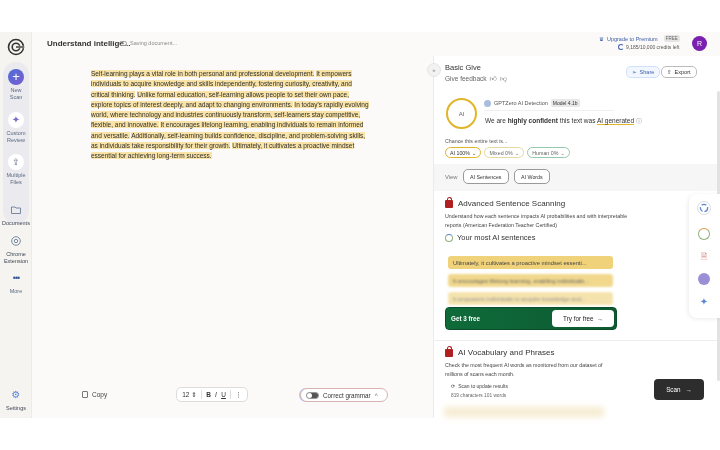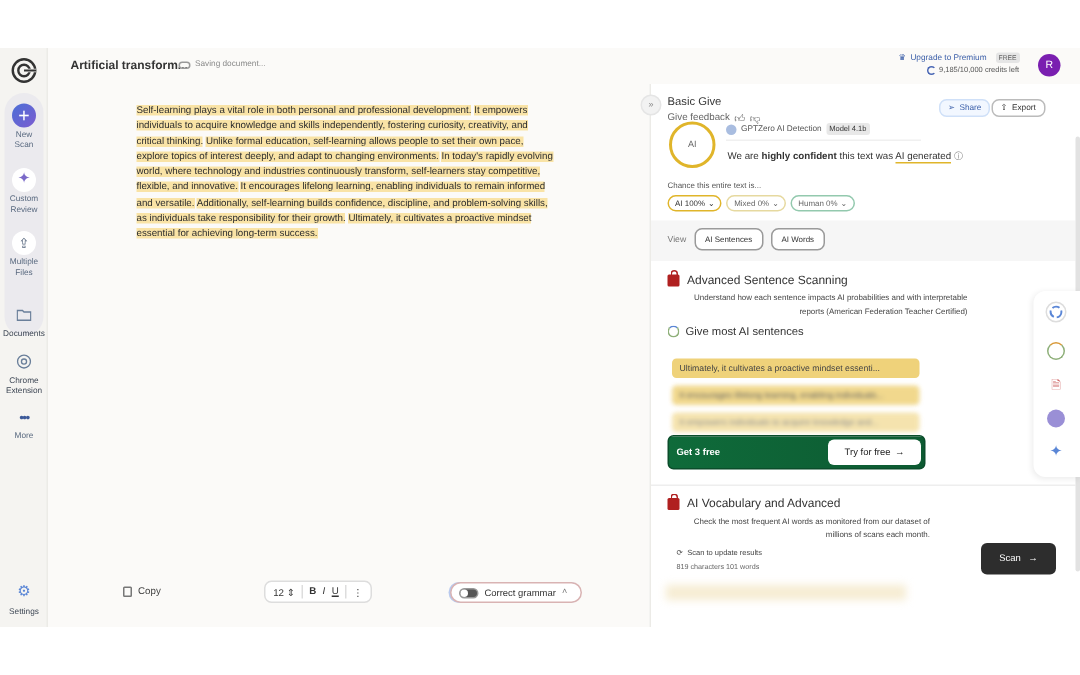--- a/index.html
+++ b/index.html
@@ -49,21 +49,21 @@
   .panel { position: absolute; left: 433px; top: 24px; width: 287px; height: 362px; background: #fff; border-left: 1px solid #ecebe7; }
   .collapse { position: absolute; left: -7px; top: 7px; width: 14px; height: 14px; border-radius: 50%; background: #f2f2f2; border: 1px solid #e5e5e5;
     font-size: 6px; color: #888; display: flex; align-items: center; justify-content: center; }
   .panel-title { position: absolute; left: 11px; top: 7px; font-size: 7.5px; color: #333; }
   .feedback { position: absolute; left: 11px; top: 18px; font-size: 6.5px; color: #666; display: flex; align-items: center; gap: 3px; }
   .thumb { font-size: 7px; color: #555; }
   .share-btn { position: absolute; left: 192px; top: 10px; height: 12px; padding: 0 5px; border: 1px solid #cfe0f8; border-radius: 5px;
     background: #f2f7ff; color: #3a5ea9; font-size: 5.5px; display: flex; align-items: center; gap: 3px; }
   .export-btn { position: absolute; left: 227px; top: 10px; height: 12px; padding: 0 5px; border: 1px solid #bbb; border-radius: 5px;
     background: #fff; color: #333; font-size: 5.5px; display: flex; align-items: center; gap: 3px; }
-  .panel-scroll { position: absolute; left: 0; top: 18px; width: 283px; height: 327px; text-align: right; }
+  .panel-scroll { position: absolute; left: 0; top: 35px; width: 283px; height: 327px; }
   .ai-circle { position: absolute; left: 12px; top: 7px; width: 31px; height: 31px; border-radius: 50%; border: 2.5px solid #e0b52a;
     font-size: 6px; color: #666; display: flex; align-items: center; justify-content: center; }
   .det { position: absolute; left: 50px; top: 8px; font-size: 5.5px; color: #555; display: flex; align-items: center; gap: 3px; }
   .det .g { width: 7px; height: 7px; border-radius: 50%; background: #a9bde0; }
   .model-badge { background: #e8e8e8; color: #333; padding: 1px 2px; border-radius: 2px; font-size: 5px; }
   .det-line { position: absolute; left: 50px; top: 19px; width: 130px; height: 1px; background: #f0f0f0; }
   .confidence { position: absolute; left: 51px; top: 26px; font-size: 6.5px; color: #333; }
   .confidence b { font-weight: bold; }
   .confidence .ai-gen { border-bottom: 1px solid #e0b52a; }
   .chance { position: absolute; left: 11px; top: 47px; font-size: 5.3px; color: #555; }
@@ -155,21 +155,21 @@
       <span class="ic plain" style="color:#3d5a99;font-size:9px;letter-spacing:-1px">•••</span>
       <span>More</span>
     </div>
     <div class="rail-item dark" style="top:355px">
       <span class="ic plain" style="color:#5a86d6">⚙</span>
       <span>Settings</span>
     </div>
   </nav>
 
   <header class="header">
-    <div class="doc-title">Artificial transform...</div>
+    <div class="doc-title">Understand intellige...</div>
     <div class="saving">
       <span class="cloud"></span>
       <span>Saving document...</span>
     </div>
     <div class="upgrade">
       <span>♛</span>
       <span>Upgrade to Premium</span>
       <span class="free-badge">FREE</span>
     </div>
     <div class="credits">
@@ -264,38 +264,38 @@
       </div>
 
       <div class="sec-title" style="top:107px">
         <span class="lock"></span>
         <span>Advanced Sentence Scanning</span>
       </div>
       <div class="sec-desc" style="top:121px">Understand how each sentence impacts AI probabilities and with interpretable reports (American Federation Teacher Certified)</div>
 
       <div class="sub-title">
         <span class="ic"></span>
-        <span>Give most AI sentences</span>
+        <span>Your most AI sentences</span>
       </div>
       <div class="sent" style="top:165px">Ultimately, it cultivates a proactive mindset essenti...</div>
       <div class="sent blur" style="top:183px">It encourages lifelong learning, enabling individuals...</div>
       <div class="sent blur" style="top:201px;opacity:0.6">It empowers individuals to acquire knowledge and...</div>
 
       <div class="get-free">
         <span class="lbl">Get 3 free</span>
         <div class="try-btn">
           <span>Try for free</span>
             <span>→</span>
         </div>
       </div>
 
       <div class="divider" style="top:249px"></div>
       <div class="sec-title" style="top:256px">
         <span class="lock"></span>
-        <span>AI Vocabulary and Advanced</span>
+        <span>AI Vocabulary and Phrases</span>
       </div>
       <div class="sec-desc" style="top:270px;width:175px">Check the most frequent AI words as monitored from our dataset of millions of scans each month.</div>
 
       <div class="scan-footer">
         <div class="scan-update">
           <span>⟳</span>
           <span>Scan to update results</span>
         </div>
         <div class="counts">819 characters 101 words</div>
         <div class="scan-btn">

